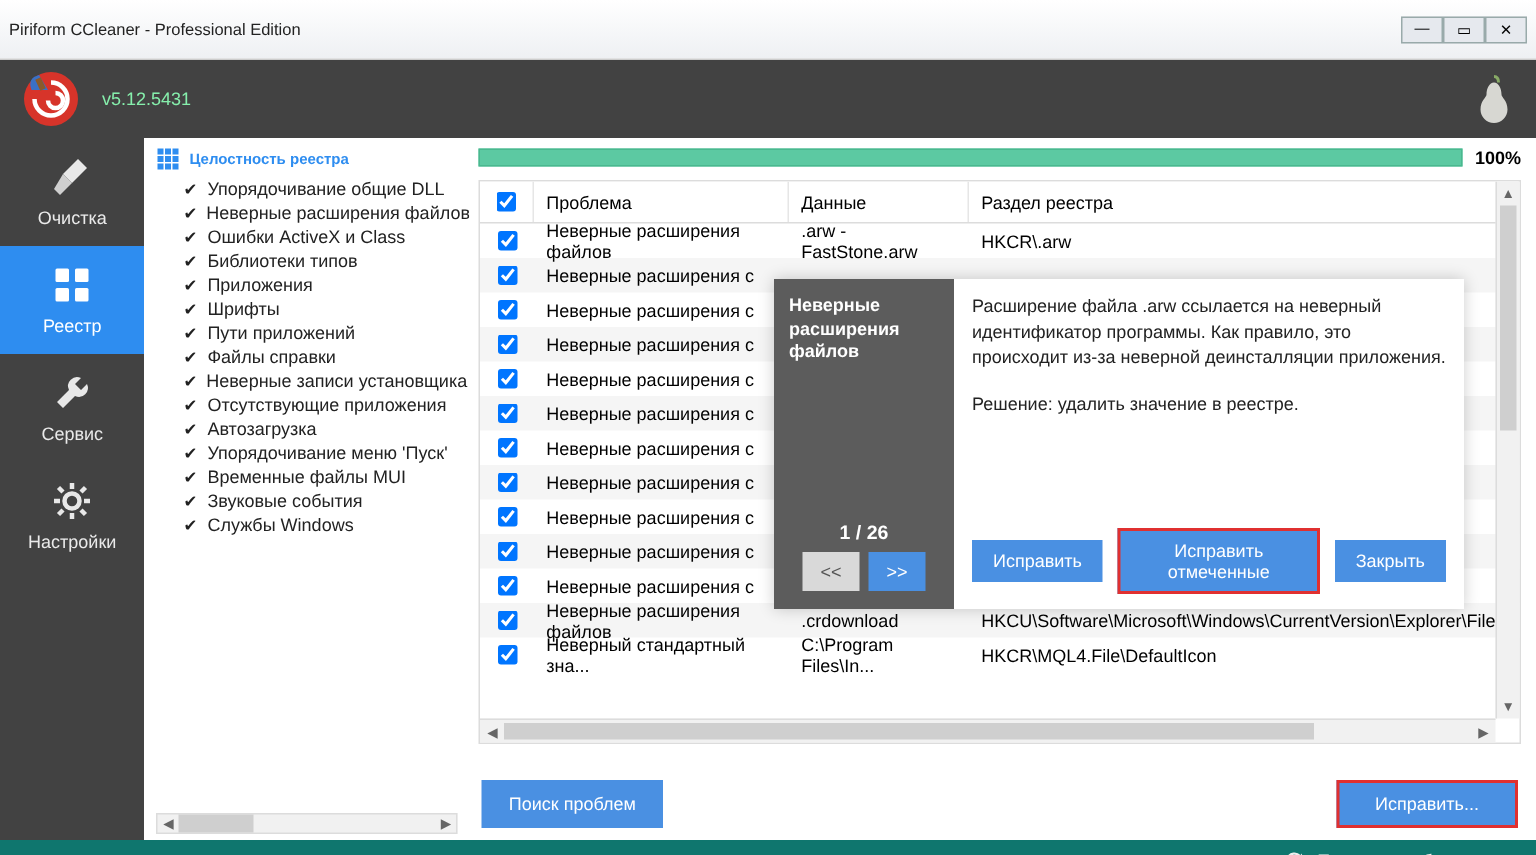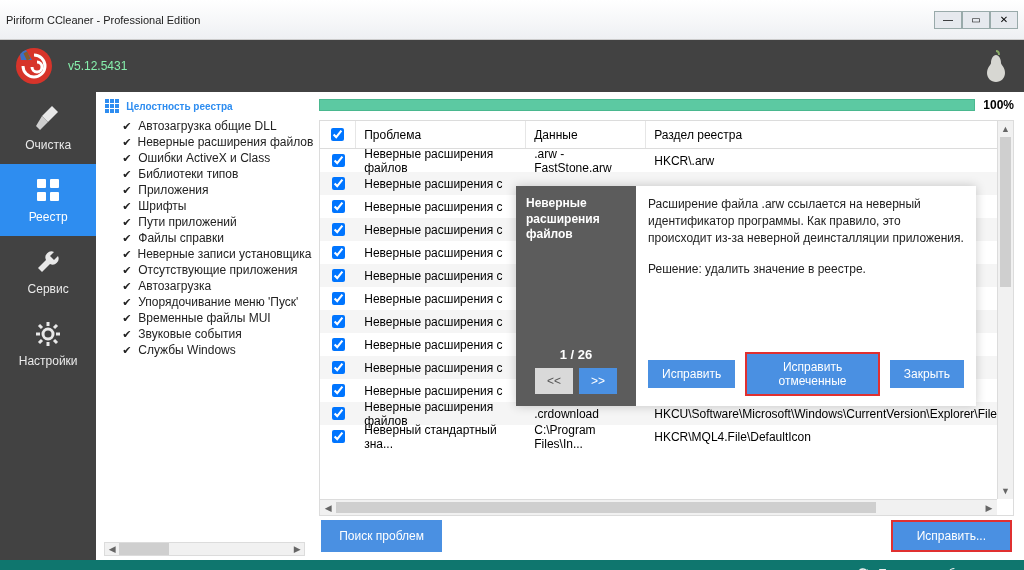--- a/index.html
+++ b/index.html
@@ -54,21 +54,21 @@
 
 .vscroll { position:absolute; right:0; top:0; bottom:16px; width:16px; background:#f1f1f1; border-left:1px solid #dcdcdc; display:flex; flex-direction:column; }
 .vscroll .sbtn { height:16px; display:flex; align-items:center; justify-content:center; color:#666; font-size:9px; }
 .vscroll .strack { flex:1; position:relative; }
 .vscroll .sthumb { position:absolute; left:2px; right:2px; top:0; height:150px; background:#cfcfcf; }
 .hscroll { position:absolute; left:0; right:16px; bottom:0; height:16px; background:#f1f1f1; border-top:1px solid #dcdcdc; display:flex; }
 .hscroll .sbtn { width:16px; display:flex; align-items:center; justify-content:center; color:#666; font-size:9px; }
 .hscroll .strack { flex:1; position:relative; }
 .hscroll .sthumb { position:absolute; top:2px; bottom:2px; left:0; width:540px; background:#cfcfcf; }
 
-.bottom-btns { display:flex; padding:4px 2px 2px; }
+.bottom-btns { display:flex; padding:24px 2px 2px; }
 .btn { background:#4a90e2; color:#fff; border:none; padding:8px 18px; font-size:12px; cursor:pointer; }
 .btn.fix { margin-left:auto; border:2px solid #e03030; padding:7px 24px; }
 
 .popup { position:absolute; top:186px; left:516px; width:460px; height:220px; display:flex; box-shadow:0 0 10px rgba(0,0,0,.2); z-index:30; }
 .popup-left { width:120px; background:#5c5c5c; color:#fff; padding:10px; display:flex; flex-direction:column; }
 .popup-left-title { font-size:12px; font-weight:bold; line-height:1.3; }
 .popup-count { margin-top:auto; text-align:center; font-size:13px; font-weight:bold; padding-bottom:6px; }
 .popup-nav { display:flex; gap:6px; justify-content:center; padding:0 0 2px; }
 .navbtn { width:38px; height:26px; border:none; font-size:12px; cursor:pointer; }
 .navbtn.prev { background:#d9d9d9; color:#555; }
@@ -170,21 +170,21 @@
           <rect x="11" y="6" width="4" height="4" fill="#2e8df0"></rect>
           <rect x="1" y="11" width="4" height="4" fill="#2e8df0"></rect>
           <rect x="6" y="11" width="4" height="4" fill="#2e8df0"></rect>
           <rect x="11" y="11" width="4" height="4" fill="#2e8df0"></rect>
         </svg>
       <span>Целостность реестра</span>
     </div>
     <div class="checklist" id="checklist">
         <div class="chkrow">
           <span class="tick">✔</span>
-          <span>Автозагрузка общие DLL</span>
+          <span>Упорядочивание общие DLL</span>
         </div>
         <div class="chkrow">
           <span class="tick">✔</span>
           <span>Неверные расширения файлов</span>
         </div>
         <div class="chkrow">
           <span class="tick">✔</span>
           <span>Ошибки ActiveX и Class</span>
         </div>
         <div class="chkrow">

